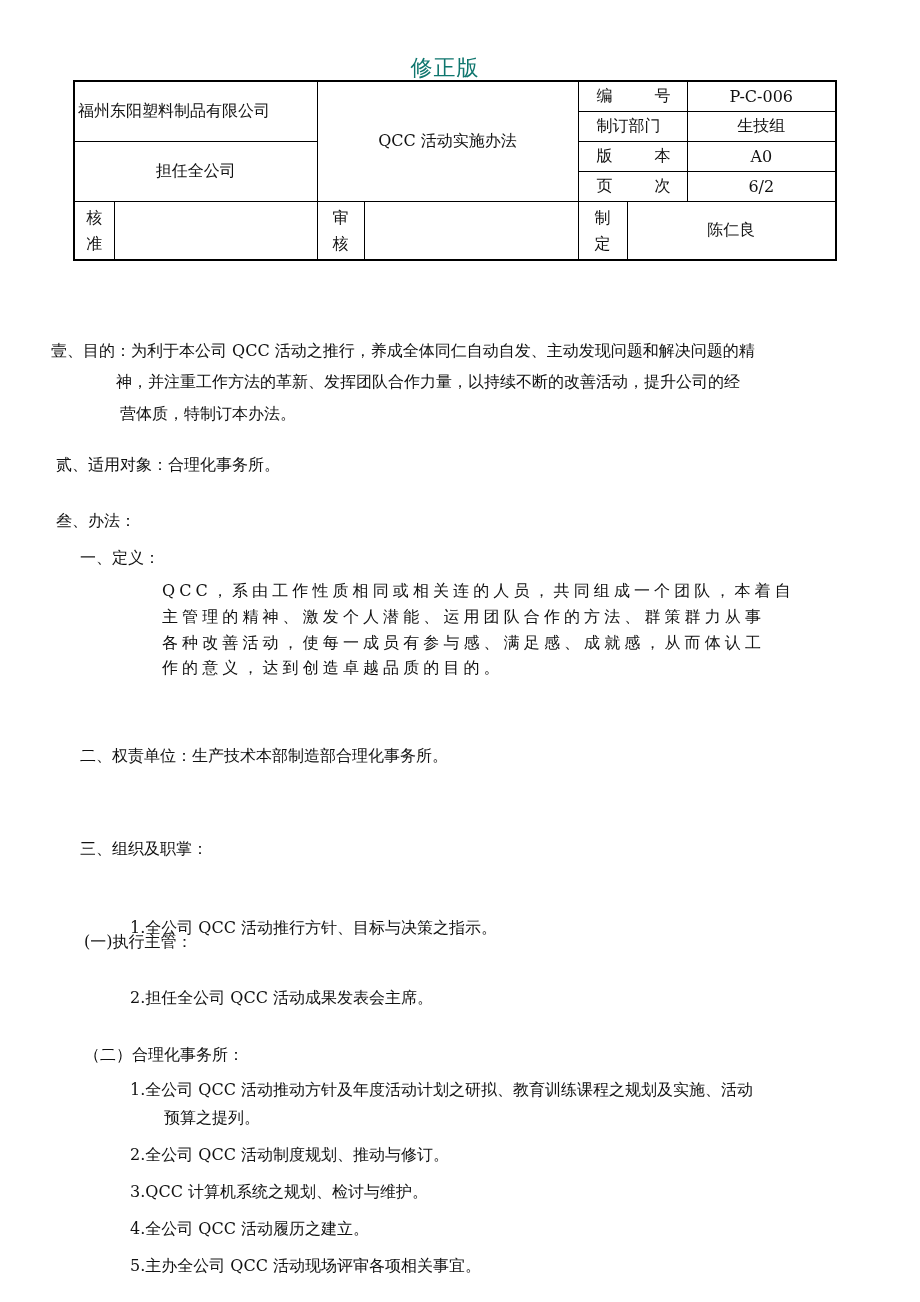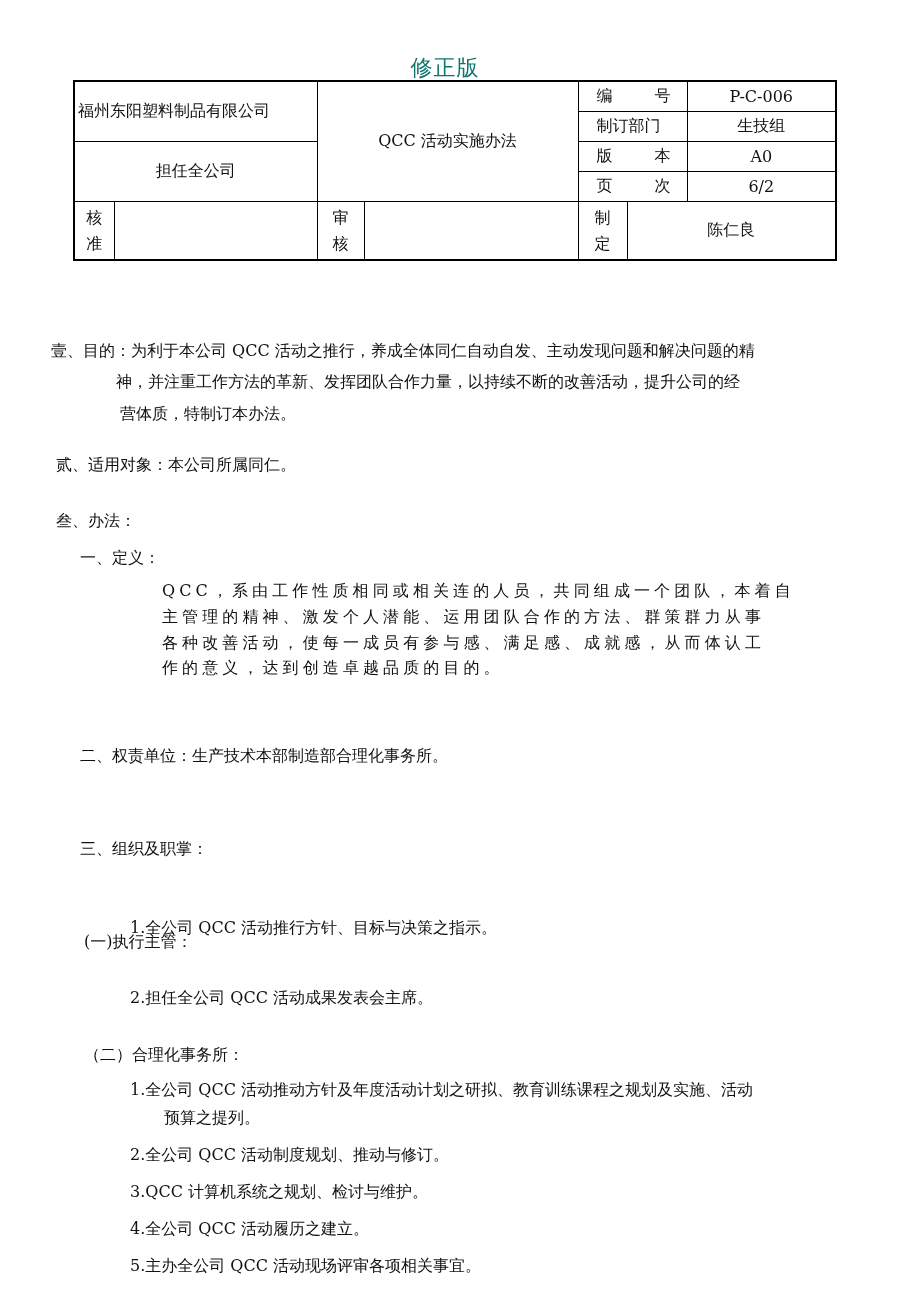--- a/index.html
+++ b/index.html
@@ -90,21 +90,21 @@
     <td colspan="2" class="c">陈仁良</td>
   </tr>
 </tbody>
   </table>
 
 <div class="doc">
   <div class="p" style="left:51px; top:335px;">壹、目的：为利于本公司 QCC 活动之推行，养成全体同仁自动自发、主动发现问题和解决问题的精</div>
   <div class="p" style="left:116px; top:366px;">神，并注重工作方法的革新、发挥团队合作力量，以持续不断的改善活动，提升公司的经</div>
   <div class="p" style="left:120px; top:375px;margin-top:23px;">营体质，特制订本办法。</div>
 
-  <div class="p" style="left:56px; top:449px;">贰、适用对象：本公司所属同仁。</div>
+  <div class="p" style="left:56px; top:449px;">贰、适用对象：合理化事务所。</div>
   <div class="p" style="left:56px; top:505px;">叁、办法：</div>
   <div class="p" style="left:80px; top:542px;">一、定义：</div>
 
   <div class="p" style="left:162px; top:575px; letter-spacing:4.1px;">QCC，系由工作性质相同或相关连的人员，共同组成一个团队，本着自</div>
   <div class="p" style="left:162px; top:601px; letter-spacing:4.1px;">主管理的精神、激发个人潜能、运用团队合作的方法、群策群力从事</div>
   <div class="p" style="left:162px; top:627px; letter-spacing:4.1px;font-family:Liberation Serif, serif;">各种改善活动，使每一成员有参与感、满足感、成就感，从而体认工</div>
   <div class="p" style="left:162px; top:652px; letter-spacing:4.1px;">作的意义，达到创造卓越品质的目的。</div>
 
   <div class="p" style="left:80px; top:740px;">二、权责单位：生产技术本部制造部合理化事务所。</div>
   <div class="p" style="left:80px; top:833px;">三、组织及职掌：</div>

